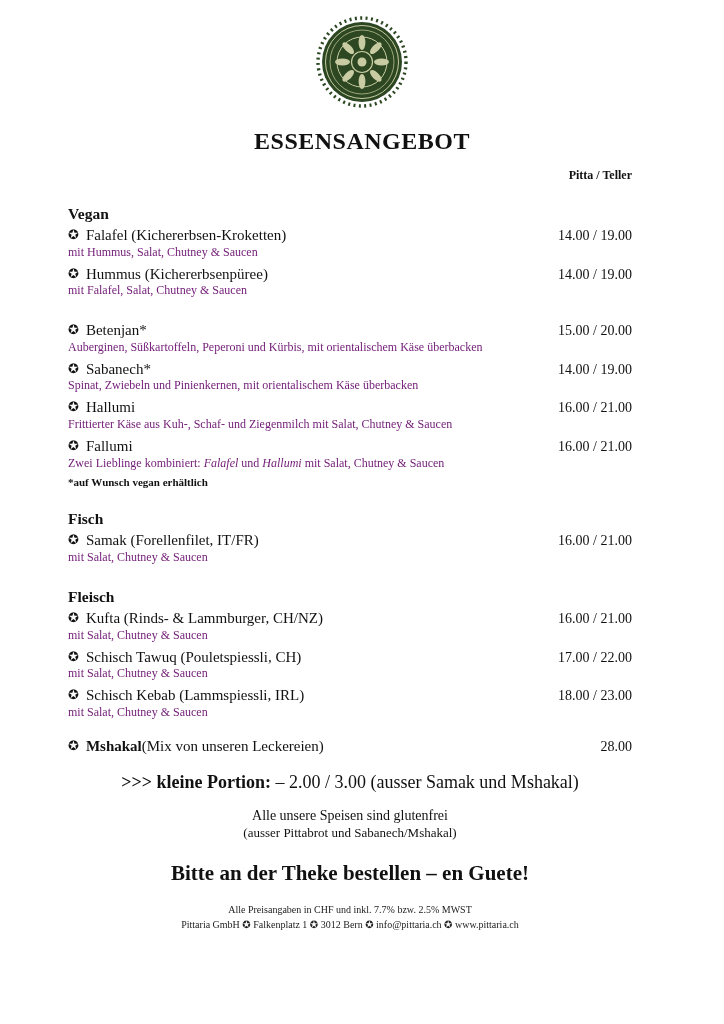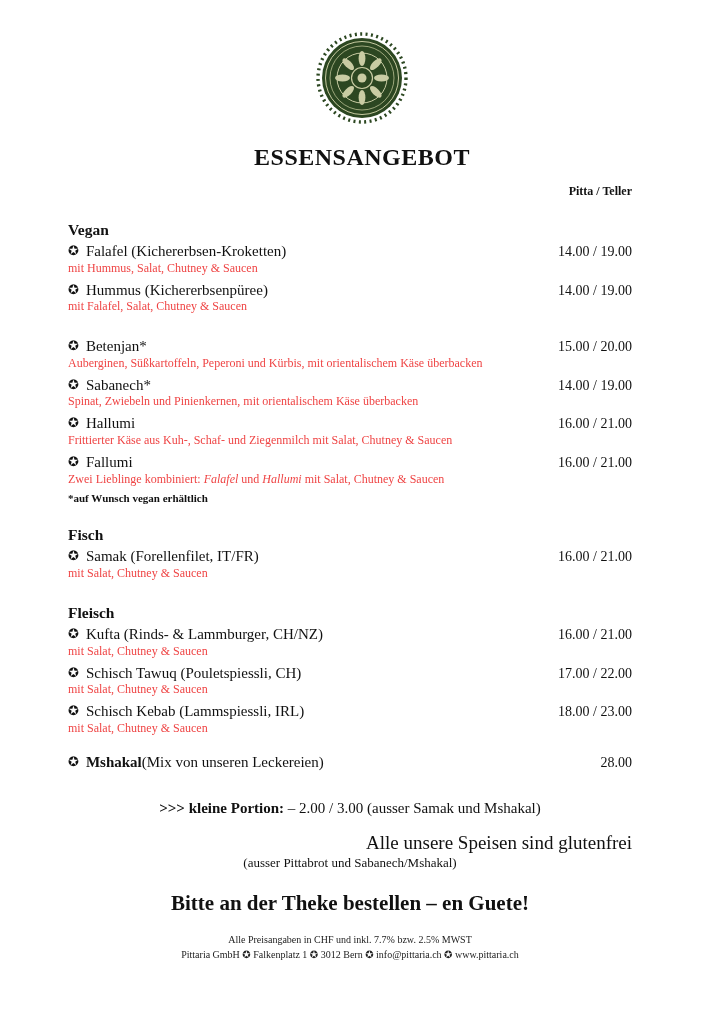--- a/index.html
+++ b/index.html
@@ -6,21 +6,21 @@
   html, body { background: #e8e8e8; }
   body {
     width: 724px; height: 1024px;
     font-family: "Liberation Serif", "DejaVu Serif", serif;
     color: #111;
     margin: 0 auto;
   }
   .page {
     width: 724px; height: 1024px;
     background: #ffffff;
-    padding-top: 32px;
+    padding-top: 16px;
     overflow: hidden;
     position: relative;
   }
   .logo-wrap { text-align: center; line-height: 0; }
   .title {
     text-align: center;
     font-size: 24px;
     font-weight: bold;
     letter-spacing: 0.5px;
     margin-top: 20px;
@@ -31,29 +31,29 @@
     font-weight: bold;
     font-size: 12px;
     margin-top: 13px;
   }
   .section { margin-top: 22px; }
   .section-heading { font-weight: bold; font-size: 15.5px; margin-bottom: 3px; }
   .item-line { display: flex; align-items: baseline; font-size: 15px; line-height: 1.25; }
   .bullet { font-size: 13px; margin-right: 7px; position: relative; top: -1px; }
   .item-name { white-space: nowrap; }
   .item-price { margin-left: auto; font-size: 14px; white-space: nowrap; }
-  .item-desc { font-size: 12px; line-height: 1.32; margin-bottom: 4px; color: #ef4444; }
+  .item-desc { font-size: 12px; line-height: 1.32; margin-bottom: 4px; color: #701a75; }
   .item-desc em { font-style: italic; }
   .footnote { font-size: 11px; font-weight: bold; margin-top: 5px; }
   .mshakal-block { margin-top: 16px; }
   .mshakal-block .item-name-bold { font-weight: bold; white-space: nowrap; }
   .mshakal-block .item-desc { font-size: 13px; }
-  .note-portion { margin-top: 28px; text-align: center; font-size: 15px; }
+  .note-portion { margin-top: 16px; text-align: center; font-size: 18px; }
   .note-portion .b { font-weight: bold; }
-  .note-gf { margin-top: 15px; text-align: right; font-size: 19px; }
+  .note-gf { margin-top: 15px; text-align: center; font-size: 14px; }
   .note-gf-sub { text-align: center; font-size: 13px; margin-top: 1px; }
   .order-line { margin-top: 20px; text-align: center; font-size: 21px; font-weight: bold; }
   .footer { margin-top: 16px; text-align: center; font-size: 10px; line-height: 1.5; color: #222; }
 </style>
 </head>
 <body>
 
 <div class="page">
 
   <div class="logo-wrap">

